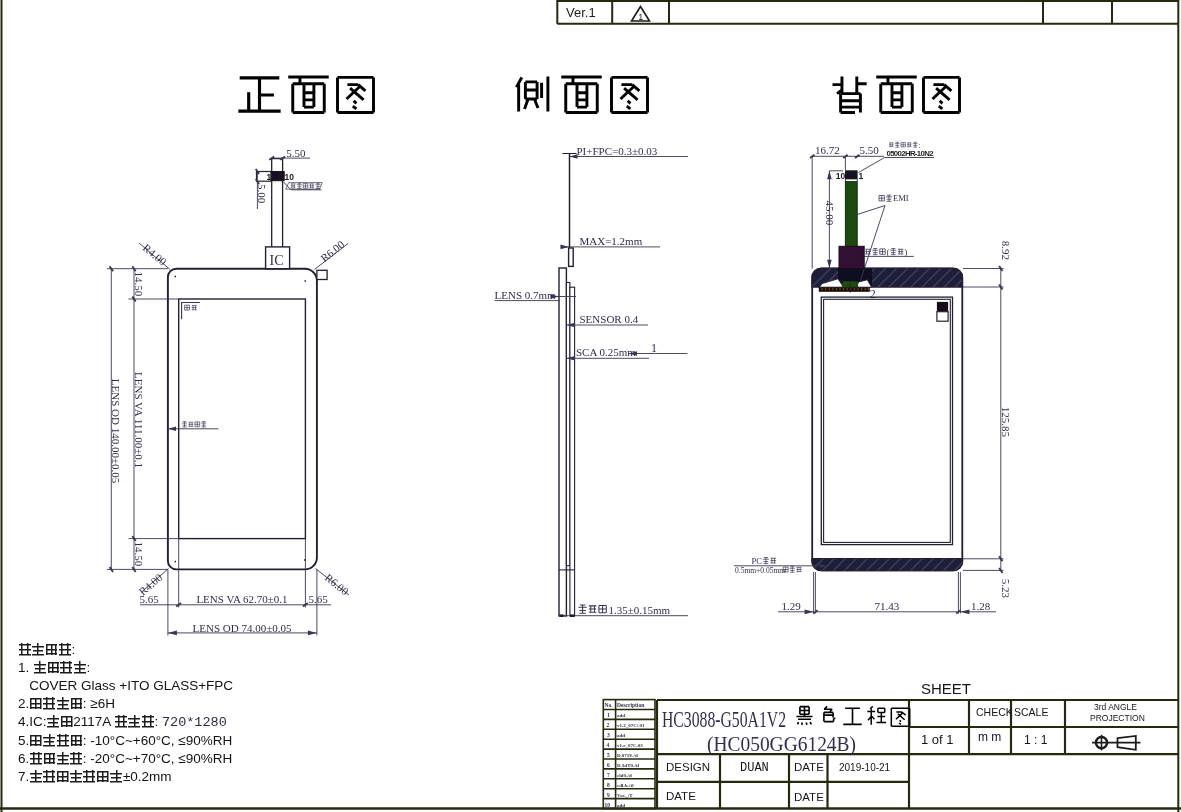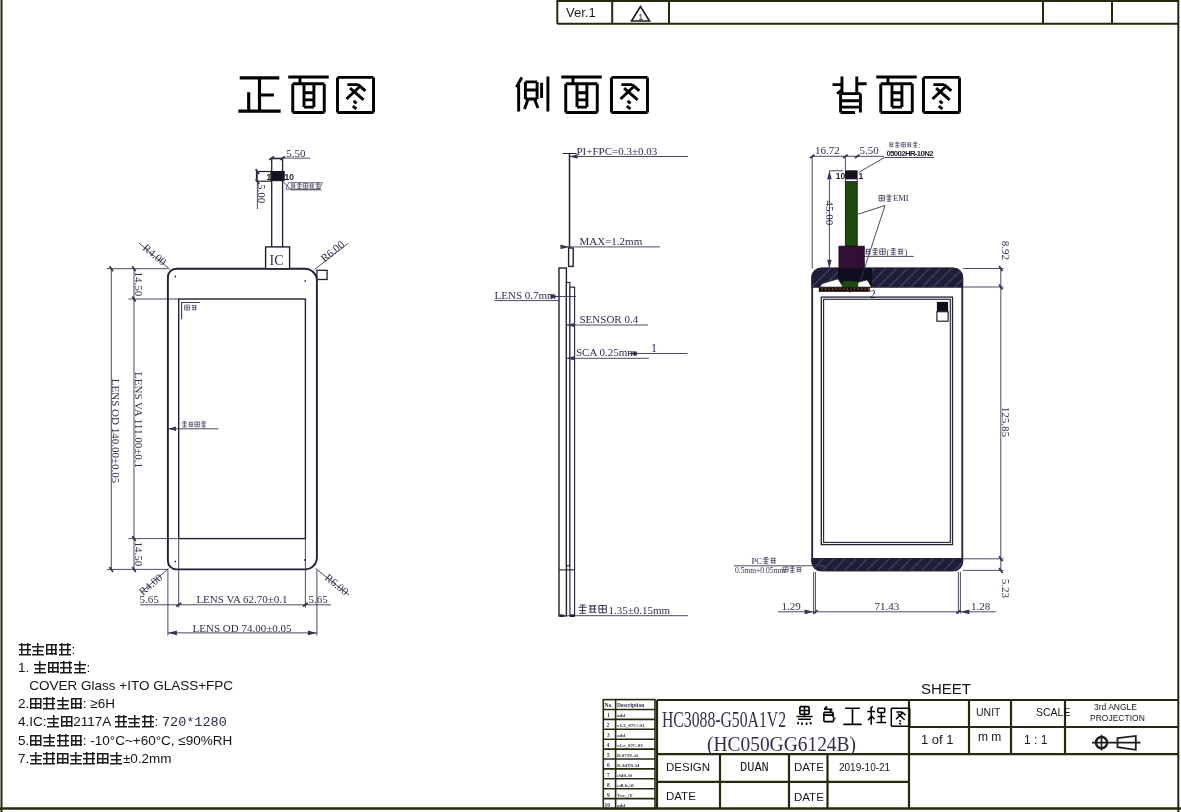--- a/index.html
+++ b/index.html
@@ -521,35 +521,36 @@
 
 
 
 <div class="t sans" style="left:18px;top:641px;font-size:13.5px;line-height:18px;color:#131313;">
   <div><i class="cj c1"></i><i class="cj c2"></i><i class="cj c3"></i><i class="cj c1"></i>:</div>
   <div>1. <i class="cj c2"></i><i class="cj c3"></i><i class="cj c1"></i><i class="cj c2"></i>:</div>
   <div>&nbsp;&nbsp;&nbsp;COVER Glass +ITO GLASS+FPC</div>
   <div>2.<i class="cj c3"></i><i class="cj c1"></i><i class="cj c2"></i><i class="cj c3"></i>: ≥6H</div>
   <div>4.IC:<i class="cj c2"></i><i class="cj c3"></i>2117A <i class="cj c1"></i><i class="cj c2"></i><i class="cj c1"></i>: <span class="serif">720*1280</span></div>
   <div>5.<i class="cj c3"></i><i class="cj c2"></i><i class="cj c1"></i><i class="cj c3"></i>: -10°C~+60°C, ≤90%RH</div>
+  <div>6.<i class="cj c1"></i><i class="cj c3"></i><i class="cj c2"></i><i class="cj c1"></i>: -20°C~+70°C, ≤90%RH</div>
   <div>7.<i class="cj c2"></i><i class="cj c1"></i><i class="cj c3"></i><i class="cj c2"></i><i class="cj c1"></i><i class="cj c3"></i><i class="cj c2"></i>±0.2mm</div>
 </div>
 
 
 <div class="t sans" style="left:666px;top:761px;font-size:11.5px;color:#161616;">DESIGN</div>
 <div class="t serif" style="left:740px;top:761px;font-size:12px;color:#161616;text-align:right;">DUAN</div>
 <div class="t sans" style="left:794px;top:761px;font-size:11.5px;color:#161616;">DATE</div>
 <div class="t sans" style="left:839px;top:762px;font-size:10px;color:#161616;">2019-10-21</div>
 
 <div class="t sans" style="left:666px;top:790px;font-size:11.5px;color:#161616;">DATE</div>
 <div class="t sans" style="left:794px;top:791px;font-size:11.5px;color:#161616;">DATE</div>
 
 <div class="t sans" style="left:921px;top:680px;font-size:15px;color:#161616;">SHEET</div>
-<div class="t sans" style="left:976px;top:706px;font-size:10.5px;color:#161616;">UNIT</div>
-<div class="t sans" style="left:1014px;top:706px;font-size:10.5px;color:#161616;margin-left:22px;">SCALE</div>
+<div class="t sans" style="left:976px;top:706px;font-size:10.5px;color:#161616;">CHECK</div>
+<div class="t sans" style="left:1014px;top:706px;font-size:10.5px;color:#161616;">SCALE</div>
 
 <div class="t sans" style="left:921px;top:732px;font-size:13px;color:#161616;">1 of 1</div>
 <div class="t sans" style="left:978px;top:730px;font-size:12px;color:#0f172a;">m m</div>
 <div class="t sans" style="left:1024px;top:733px;font-size:12px;color:#161616;">1 : 1</div>
 
 <div class="t sans" style="left:1094px;top:702px;font-size:8.5px;color:#161616;">3rd ANGLE</div>
 <div class="t sans" style="left:1090px;top:713px;font-size:8.5px;color:#161616;">PROJECTION</div>
 
 
 

